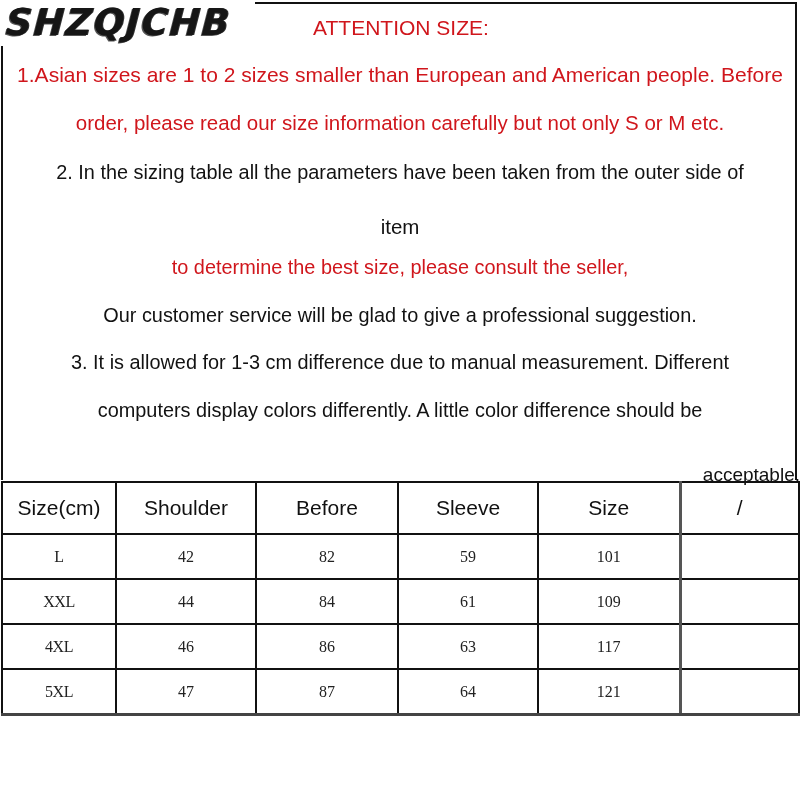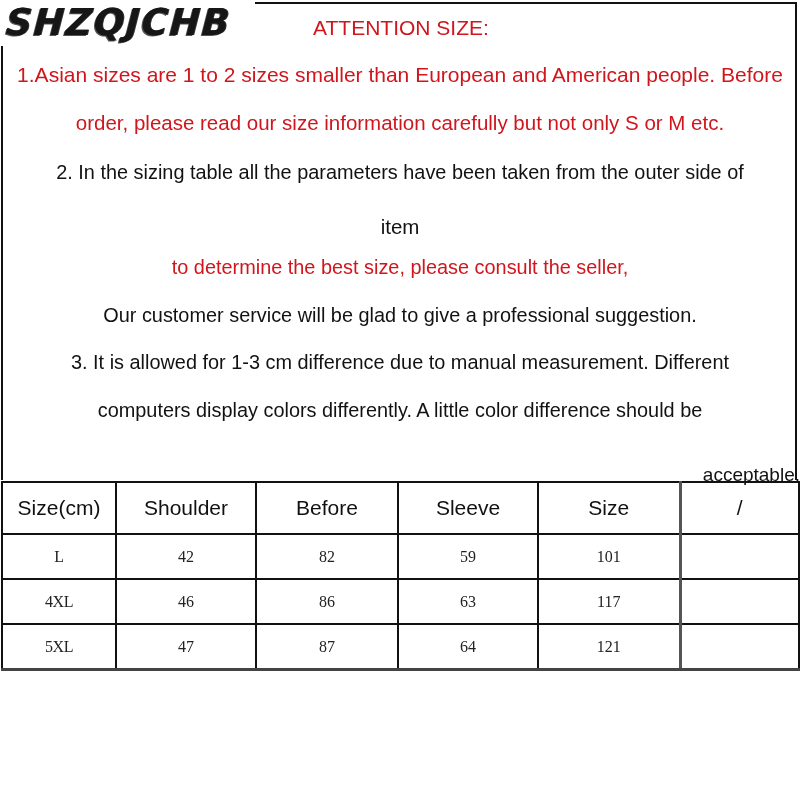--- a/index.html
+++ b/index.html
@@ -94,20 +94,28 @@
   <tbody>
     <tr>
       <td class="col-size">L</td>
       <td>42</td>
       <td>82</td>
       <td>59</td>
       <td>101</td>
       <td class="col-extra"></td>
     </tr>
     <tr>
+      <td class="col-size">XXL</td>
+      <td>44</td>
+      <td>84</td>
+      <td>61</td>
+      <td>109</td>
+      <td class="col-extra"></td>
+    </tr>
+    <tr>
       <td class="col-size">4XL</td>
       <td>46</td>
       <td>86</td>
       <td>63</td>
       <td>117</td>
       <td class="col-extra"></td>
     </tr>
     <tr>
       <td class="col-size">5XL</td>
       <td>47</td>

